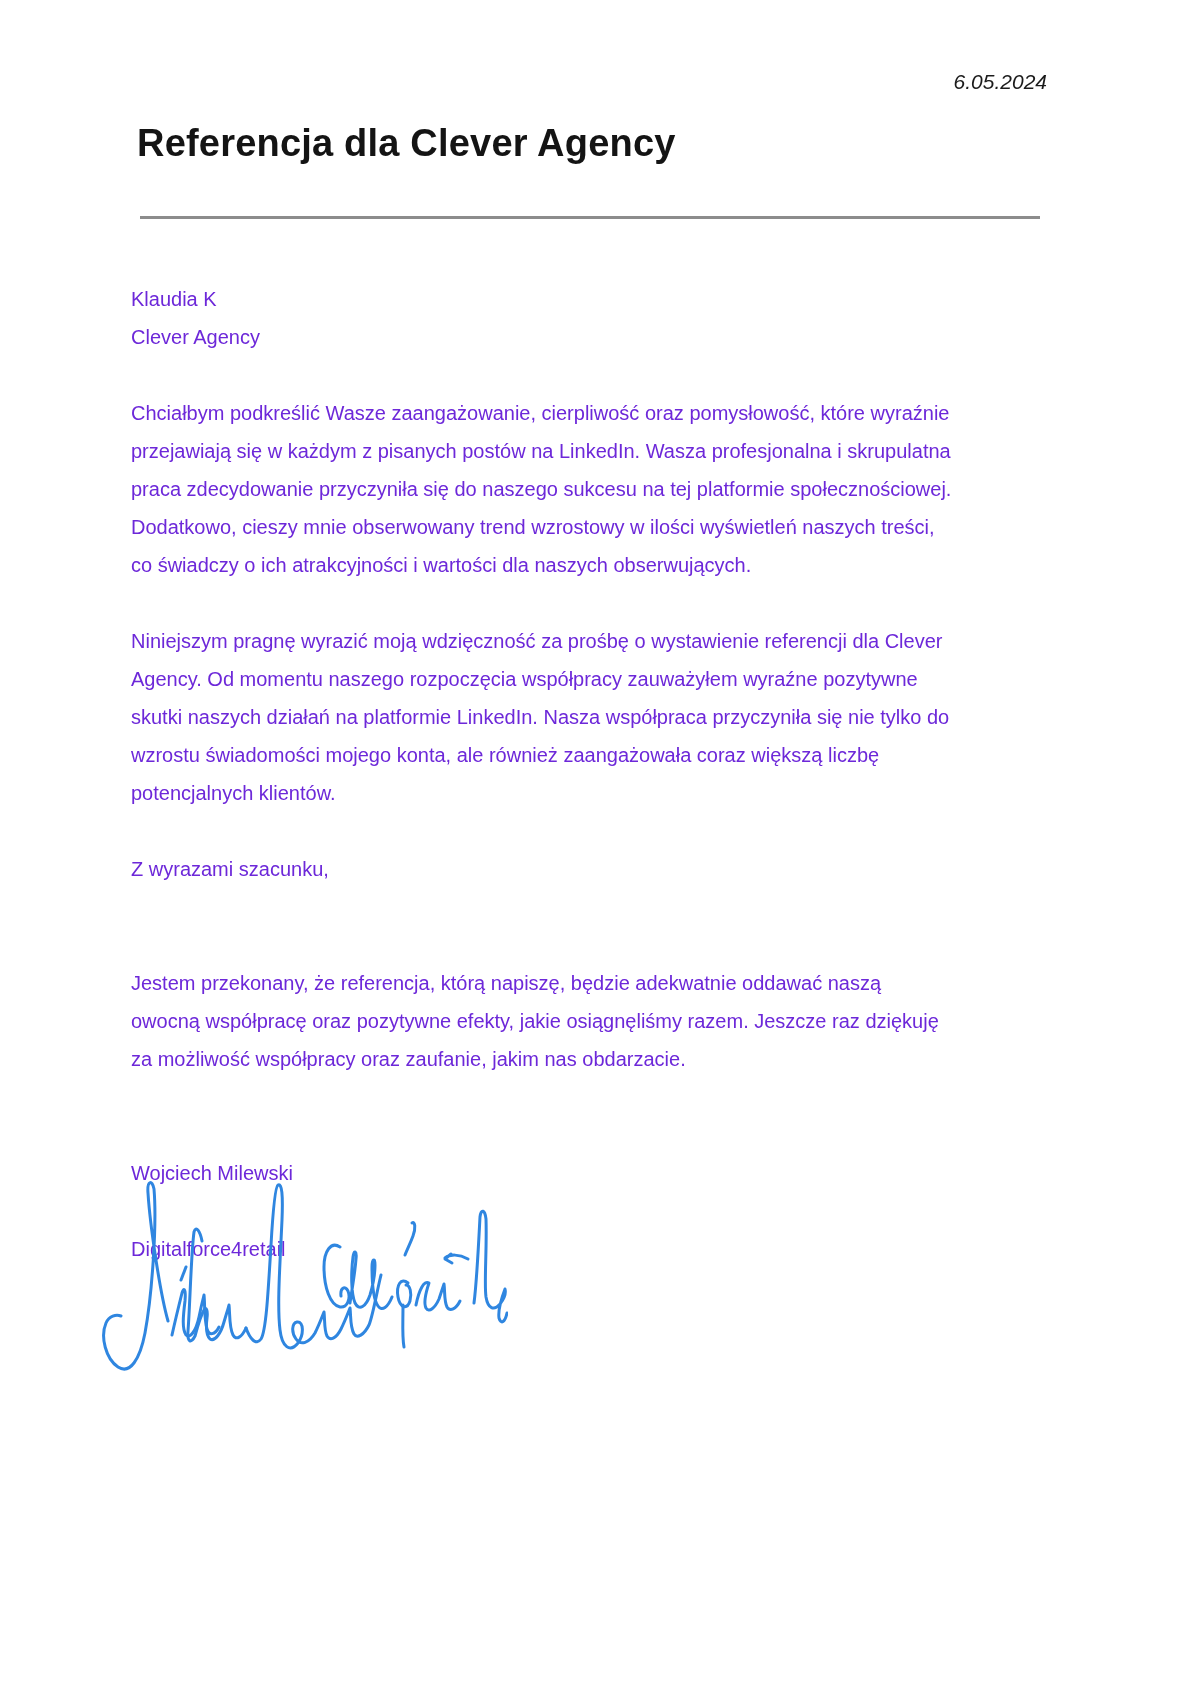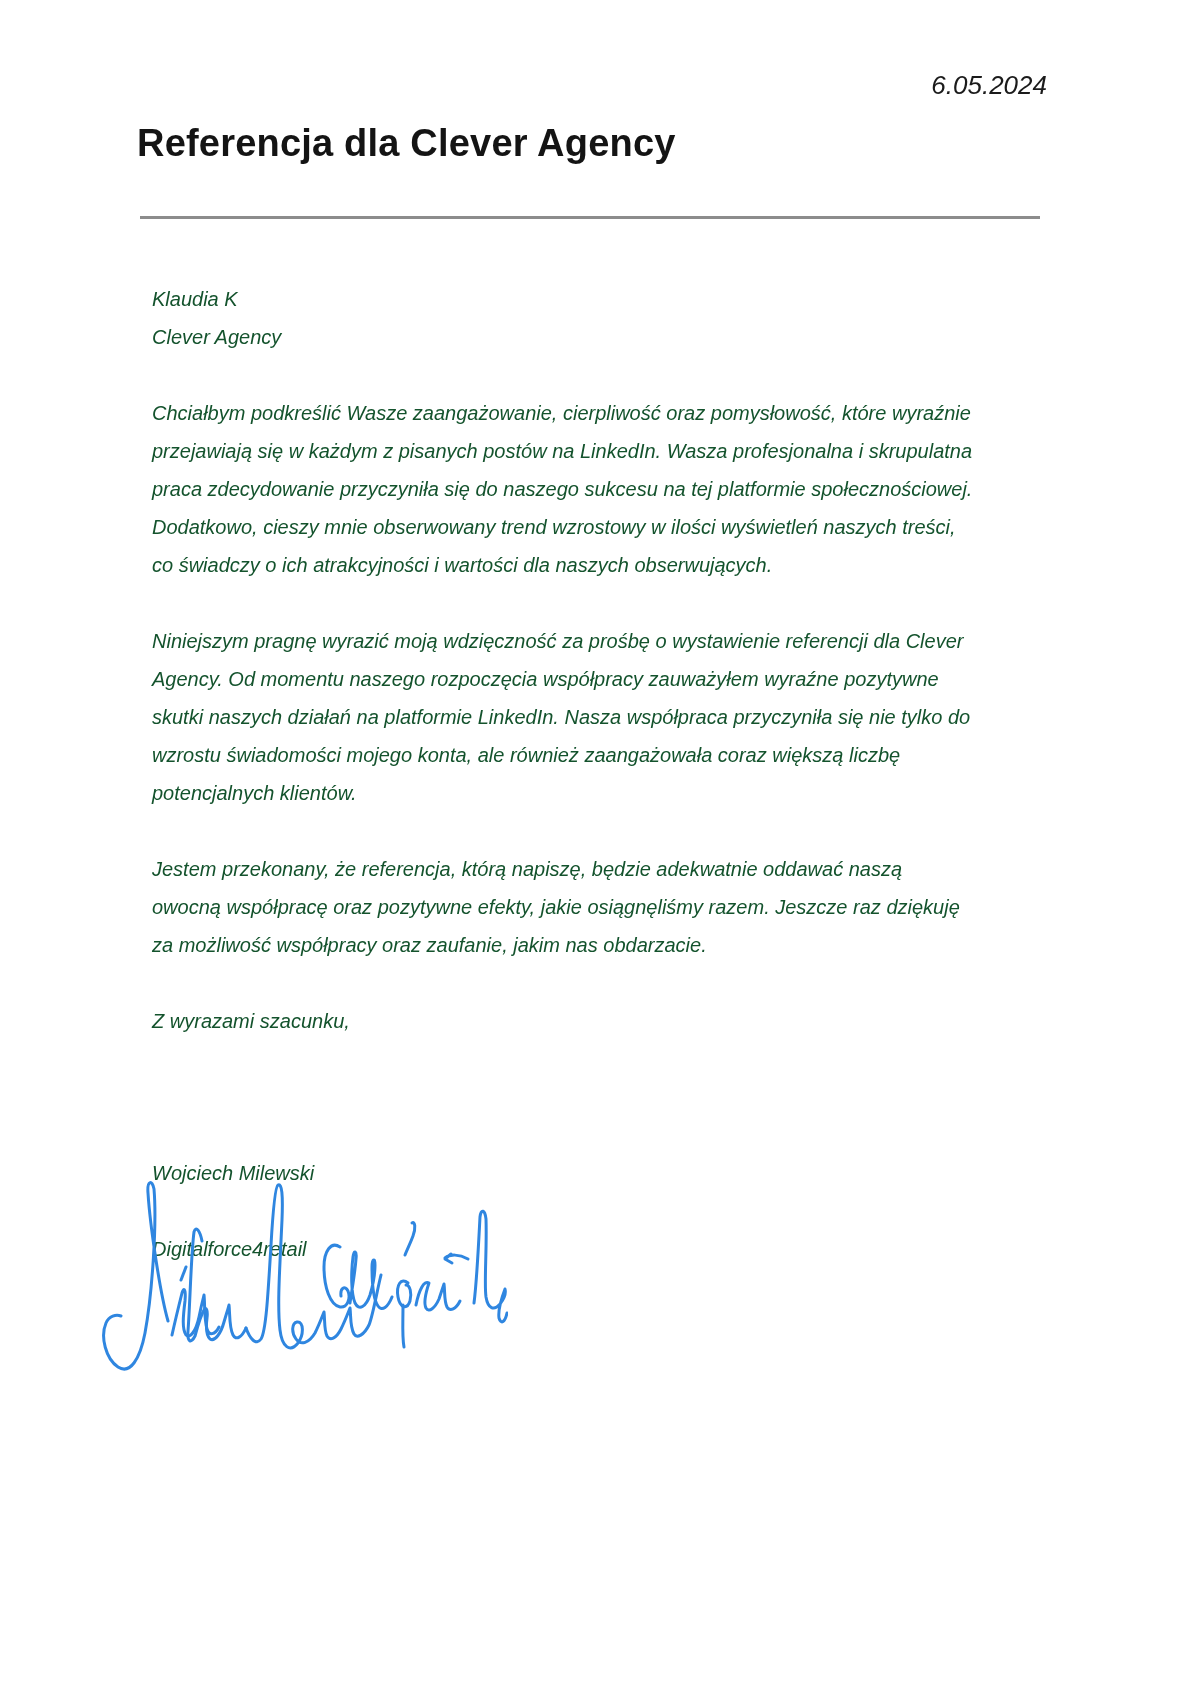--- a/index.html
+++ b/index.html
@@ -9,21 +9,21 @@
     height: 1684px;
     background: #ffffff;
     font-family: "Liberation Sans", sans-serif;
     color: #1b1b1b;
     overflow: hidden;
   }
   .date {
     position: absolute;
     top: 70px;
     right: 145px;
-    font-size: 26px;
+    font-size: 21px;
     font-style: italic;
     color: #1b1b1b;
   }
   .title {
     position: absolute;
     top: 122px;
     left: 137px;
     margin: 0;
     font-size: 38px;
     font-weight: 700;
@@ -34,26 +34,25 @@
     position: absolute;
     top: 216px;
     left: 140px;
     width: 900px;
     height: 3px;
     background: #8c8c8c;
   }
   .body {
     position: absolute;
     top: 280px;
-    left: 152px;
+    left: 131px;
     width: 940px;
     font-size: 20px;
     line-height: 38px;
-    color: #14532d;
-    font-style: italic;
+    color: #6d28d9;
   }
   .block {
     white-space: pre-line;
     margin: 0 0 38px 0;
   }
   .block.closing { margin-bottom: 76px; }
   .signature-svg {
     position: absolute;
     left: 88px;
     top: 1125px;
@@ -89,25 +88,25 @@
 praca zdecydowanie przyczyniła się do naszego sukcesu na tej platformie społecznościowej.
 Dodatkowo, cieszy mnie obserwowany trend wzrostowy w ilości wyświetleń naszych treści,
 co świadczy o ich atrakcyjności i wartości dla naszych obserwujących.</div>
 
     <div class="block">Niniejszym pragnę wyrazić moją wdzięczność za prośbę o wystawienie referencji dla Clever
 Agency. Od momentu naszego rozpoczęcia współpracy zauważyłem wyraźne pozytywne
 skutki naszych działań na platformie LinkedIn. Nasza współpraca przyczyniła się nie tylko do
 wzrostu świadomości mojego konta, ale również zaangażowała coraz większą liczbę
 potencjalnych klientów.</div>
 
+    <div class="block closing">Z wyrazami szacunku,</div>
+
     <div class="block">Jestem przekonany, że referencja, którą napiszę, będzie adekwatnie oddawać naszą
 owocną współpracę oraz pozytywne efekty, jakie osiągnęliśmy razem. Jeszcze raz dziękuję
 za możliwość współpracy oraz zaufanie, jakim nas obdarzacie.</div>
-
-    <div class="block closing">Z wyrazami szacunku,</div>
 
     <div class="block">
       <div>Wojciech Milewski</div>
       <div>Digitalforce4retail</div>
     </div>
   </div>
 
   <svg class="signature-svg" viewBox="0 0 420 250" xmlns="http://www.w3.org/2000/svg" aria-hidden="true">
 
     <path d="M 80 196 C 72 168, 62 100, 60 68 C 59 56, 64 54, 66 64 C 69 100, 64 170, 57 208 C 52 234, 42 250, 30 242 C 18 234, 12 212, 18 198 C 21 191, 28 189, 33 191" stroke="#2f86e0"></path>

